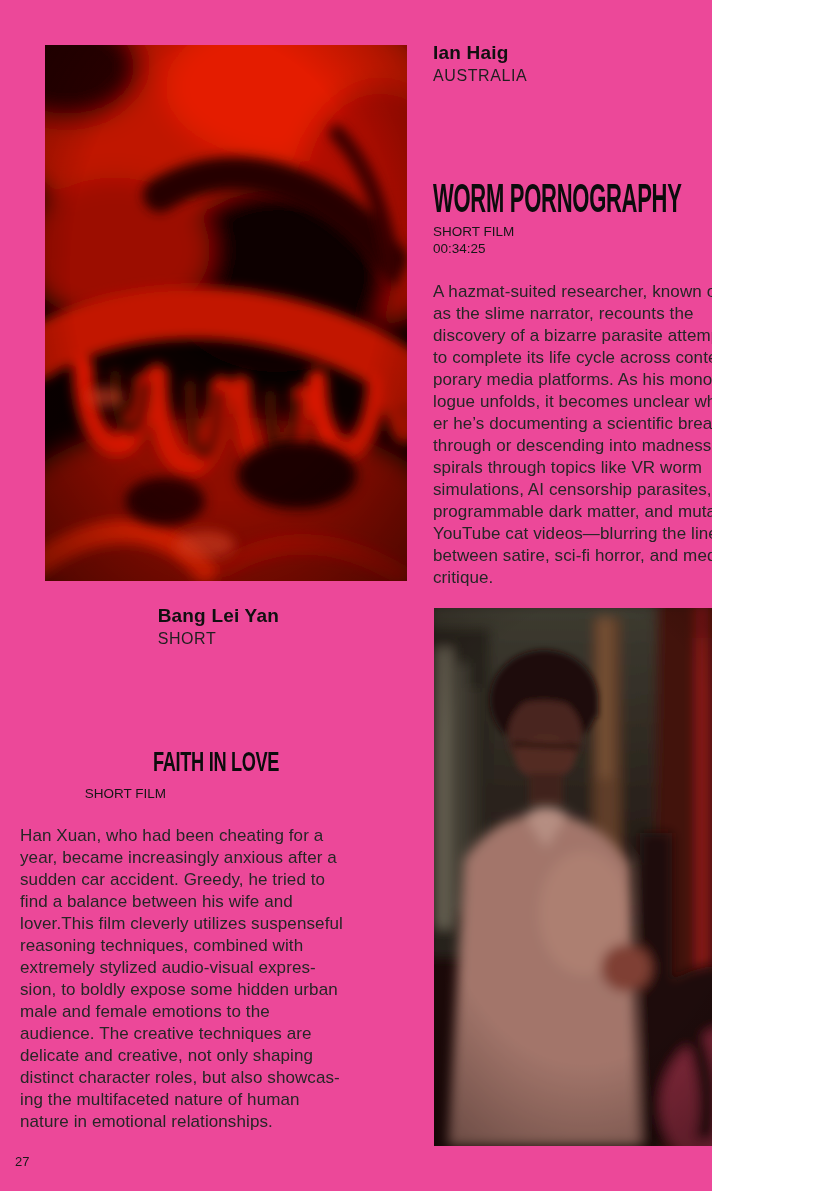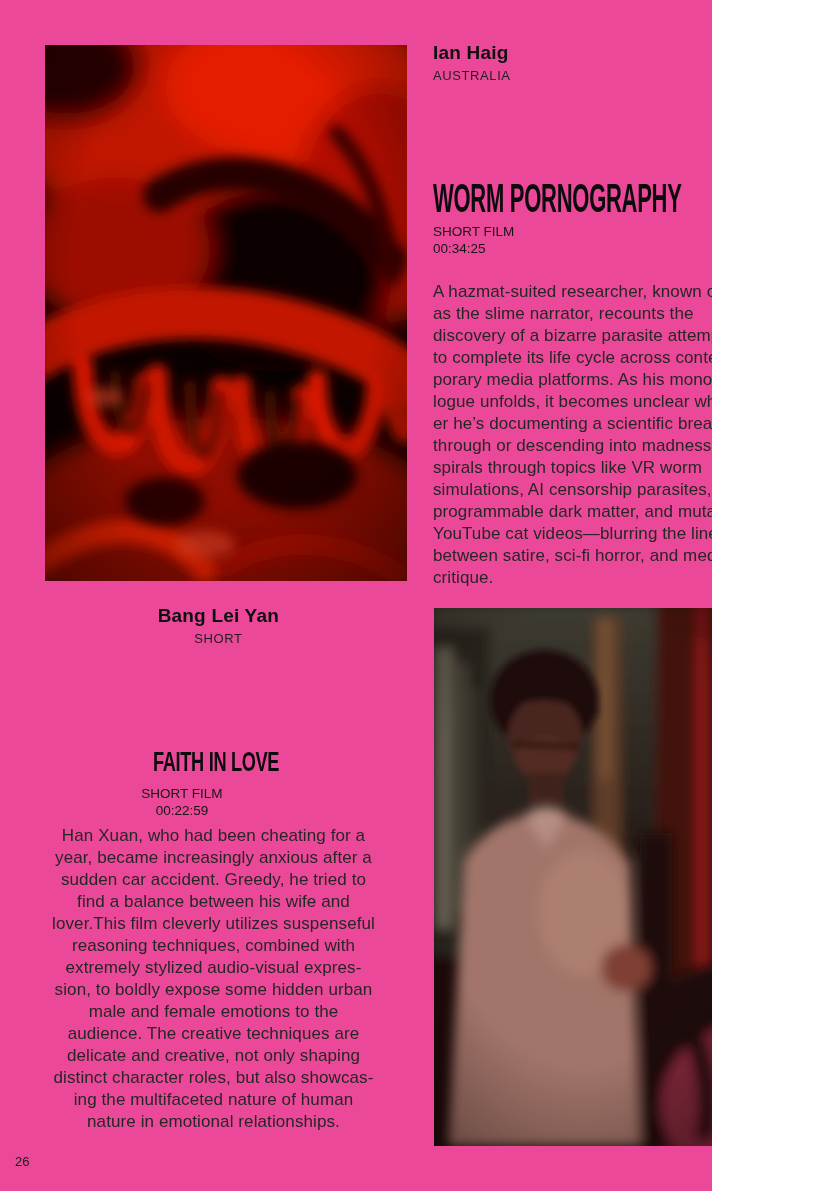--- a/index.html
+++ b/index.html
@@ -3,29 +3,29 @@
 <meta charset="utf-8">
 <style>
   html,body{margin:0;padding:0;background:#ffffff;}
   .page{
     position:relative;width:712px;height:1191px;background:#ec4899;
     font-family:"Liberation Sans",sans-serif;color:#1c1c1c;overflow:hidden;
   }
   .still{position:absolute;overflow:hidden;background:#000;}
   .still svg{display:block;width:100%;height:100%;}
   .director{font-size:19px;font-weight:700;line-height:23px;letter-spacing:.2px;color:#101010;}
-  .country{font-size:13px;line-height:15px;margin-top:4px;letter-spacing:.6px;color:#1f1f1f;}
+  .country{font-size:16px;line-height:15px;margin-top:4px;letter-spacing:.6px;color:#1f1f1f;}
   .film-title{font-weight:700;color:#0c0c0c;white-space:nowrap;}
   .film-title .stretch{display:inline-block;letter-spacing:-.5px;}
   .meta{font-size:13.5px;line-height:17px;color:#161616;}
   .synopsis{
     position:absolute;font-size:17px;line-height:22px;letter-spacing:.1px;
     white-space:pre-line;color:#262626;
   }
-  .ta-r{text-align:center;}
+  .ta-r{text-align:left;}
   .page-number{position:absolute;font-size:13px;color:#1a1a1a;}
 </style>
 </head>
 <body>
 
 <div class="page">
 
   <div class="still" style="left:45px;top:45px;width:362px;height:536px">
     <svg viewBox="0 0 362 536" preserveAspectRatio="none">
       <defs>
@@ -106,21 +106,20 @@
   <div class="ta-r" style="position:absolute;right:433px;top:604px">
     <div class="director">Bang Lei Yan</div>
     <div class="country">SHORT</div>
   </div>
 
   <div class="ta-r" style="position:absolute;right:433px;top:745px">
     <div class="film-title" style="font-size:28px;line-height:34px">
       <span class="stretch" style="transform:scaleX(0.65);transform-origin:right bottom">FAITH IN LOVE</span>
     </div>
     <div class="meta" style="margin-top:6px">SHORT FILM</div>
-    <div class="meta">00:22:59</div>
   </div>
 
   <div class="synopsis ta-r" style="left:20px;top:825px;width:387px">Han Xuan, who had been cheating for a
 year, became increasingly anxious after a
 sudden car accident. Greedy, he tried to
 find a balance between his wife and
 lover.This film cleverly utilizes suspenseful
 reasoning techniques, combined with
 extremely stylized audio-visual expres-
 sion, to boldly expose some hidden urban
@@ -183,15 +182,15 @@
         <ellipse cx="312" cy="497" rx="85" ry="80" fill="#96304a"></ellipse>
         <ellipse cx="332" cy="522" rx="65" ry="55" fill="#b03a58"></ellipse>
         <path d="M 250,398 C 270,450 280,490 270,532" stroke="#150a09" stroke-width="18" fill="none"></path>
         <path d="M 300,418 C 310,450 312,470 305,502" stroke="#1a0c0b" stroke-width="12" fill="none"></path>
       </g>
       <rect width="359" height="538" fill="url(#vin2)"></rect>
       <rect width="359" height="538" fill="#3a0a08" opacity="0.22"></rect>
     </svg>
   </div>
 
-  <div class="page-number" style="left:15px;top:1154px">26</div>
+  <div class="page-number" style="left:15px;top:1154px">27</div>
 
 </div>
 
 </body></html>

